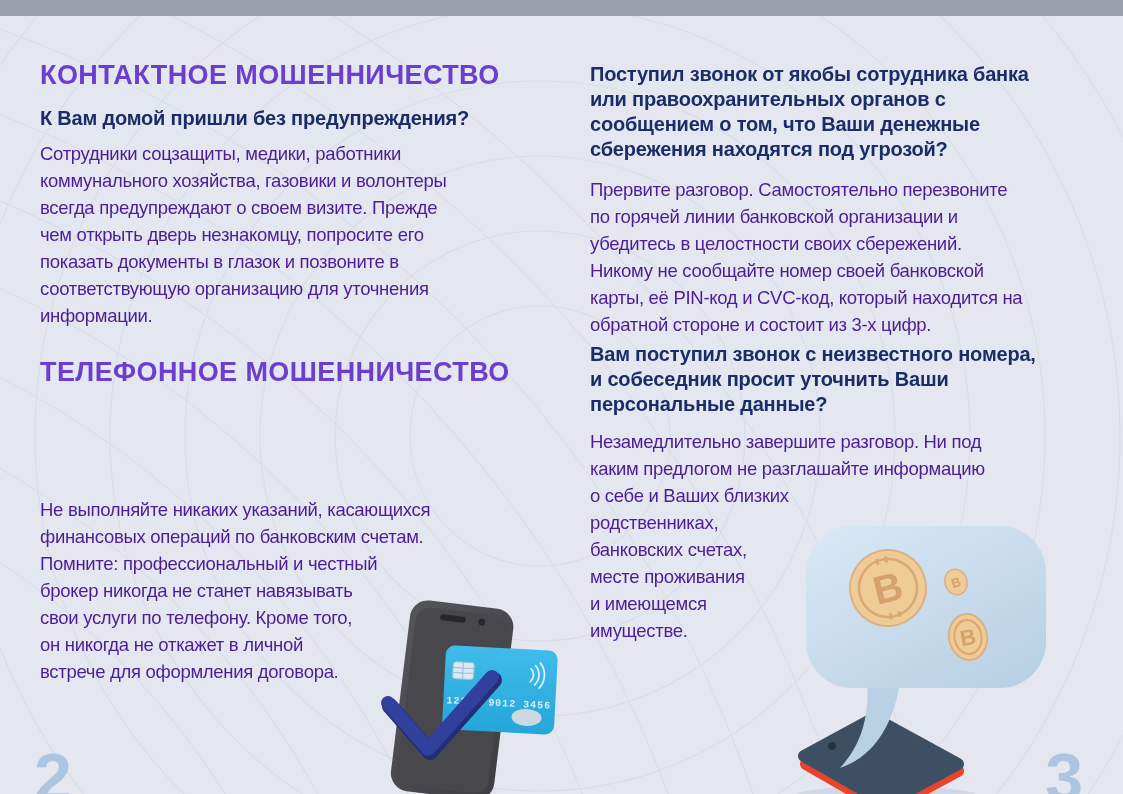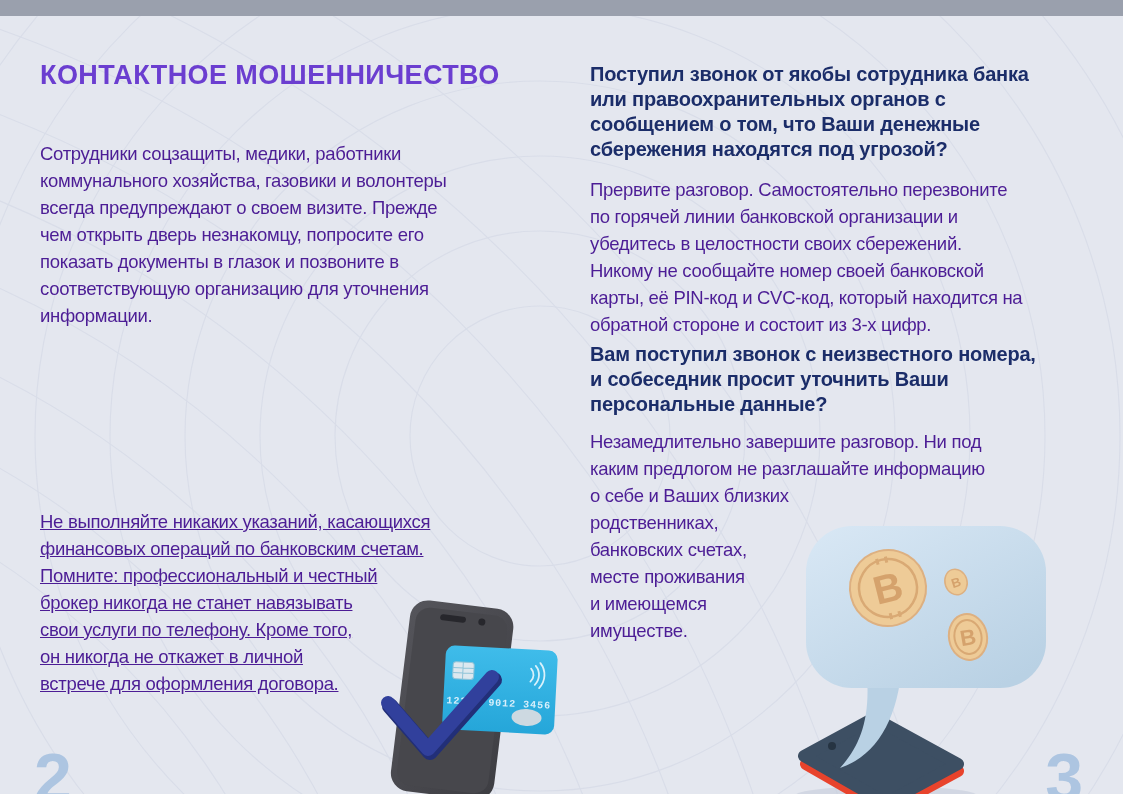--- a/index.html
+++ b/index.html
@@ -23,21 +23,21 @@
   }
   .a{
     color:#4c1d95;font-weight:400;font-size:18.5px;line-height:27px;
     letter-spacing:-.3px;
   }
   .t1{left:40px;top:44px;width:540px;}
   .q1{left:40px;top:90px;width:540px;}
   .a1{left:40px;top:124px;width:560px;}
   .t2{left:40px;top:341px;width:540px;}
   .q2{left:40px;top:386px;width:540px;}
-  .a2{left:40px;top:492px;width:560px;text-decoration:underline;}
+  .a2{left:40px;top:480px;width:560px;}
   .rq1{left:590px;top:46px;width:540px;}
   .ra1{left:590px;top:160px;width:540px;}
   .rq2{left:590px;top:326px;width:540px;}
   .ra2{left:590px;top:412px;width:540px;}
   .pagenum{
     position:absolute;color:#adc5e1;font-weight:800;font-size:68px;line-height:62px;
   }
   .pn-left{left:34px;top:730px;}
   .pn-right{right:40px;top:730px;}
   .cardnum{
@@ -67,28 +67,30 @@
         <circle cx="-420" cy="1180" r="1000"></circle>
       <circle cx="-420" cy="1180" r="1080"></circle>
         <circle cx="-420" cy="1180" r="1160"></circle>
       <circle cx="-420" cy="1180" r="1240"></circle>
         <circle cx="-420" cy="1180" r="1320"></circle>
       <circle cx="-420" cy="1180" r="1400"></circle>
     </g>
   </svg>
 
   <div class="tb purple-title t1">КОНТАКТНОЕ МОШЕННИЧЕСТВО</div>
+  <div class="tb q q1">К Вам домой пришли без предупреждения?</div>
   <div class="tb a a1">Сотрудники соцзащиты, медики, работники
 коммунального хозяйства, газовики и волонтеры
 всегда предупреждают о своем визите. Прежде
 чем открыть дверь незнакомцу, попросите его
 показать документы в глазок и позвоните в
 соответствующую организацию для уточнения
 информации.</div>
 
+  <div class="tb purple-title t2">ТЕЛЕФОННОЕ МОШЕННИЧЕСТВО</div>
   <div class="tb a a2">Не выполняйте никаких указаний, касающихся
 финансовых операций по банковским счетам.
 Помните: профессиональный и честный
 брокер никогда не станет навязывать
 свои услуги по телефону. Кроме того,
 он никогда не откажет в личной
 встрече для оформления договора.</div>
 
   <div class="tb q rq1">Поступил звонок от якобы сотрудника банка
 или правоохранительных органов с

